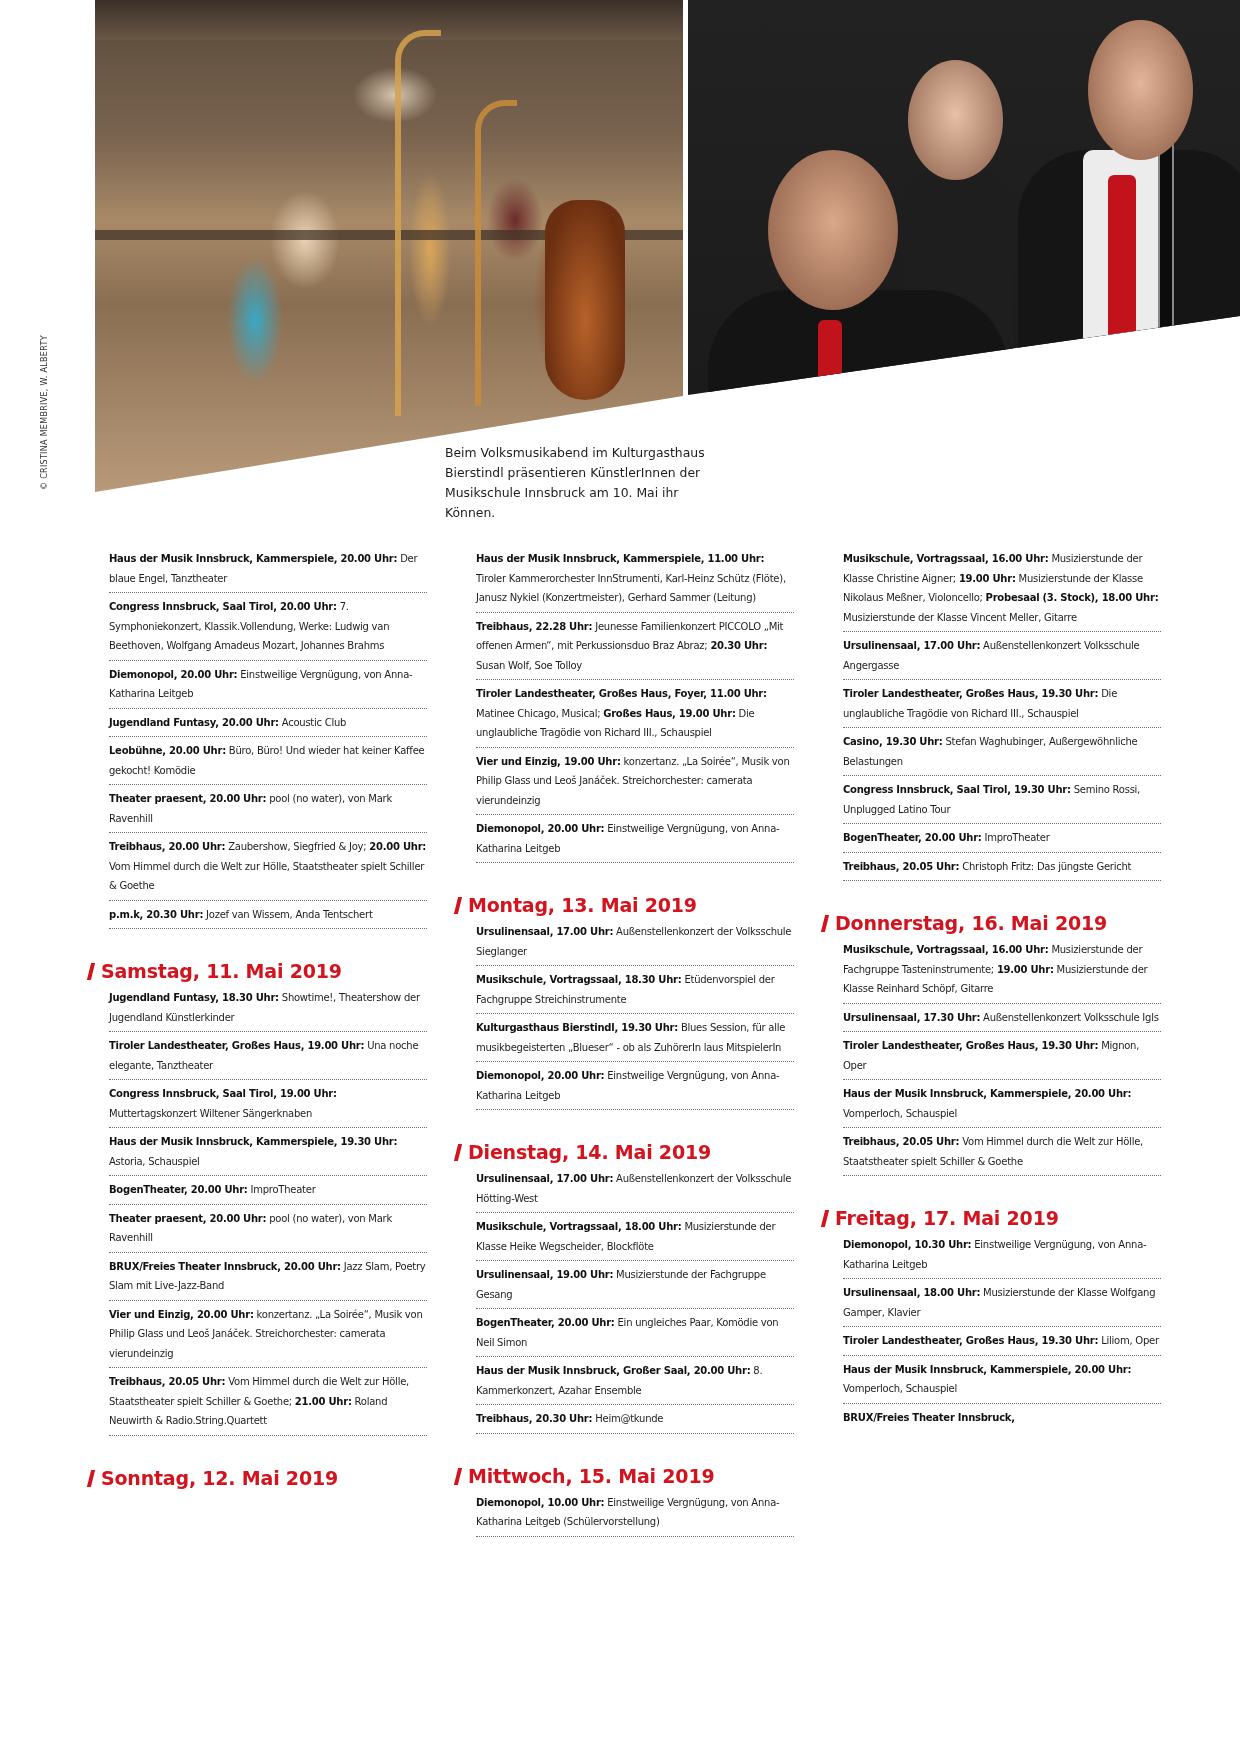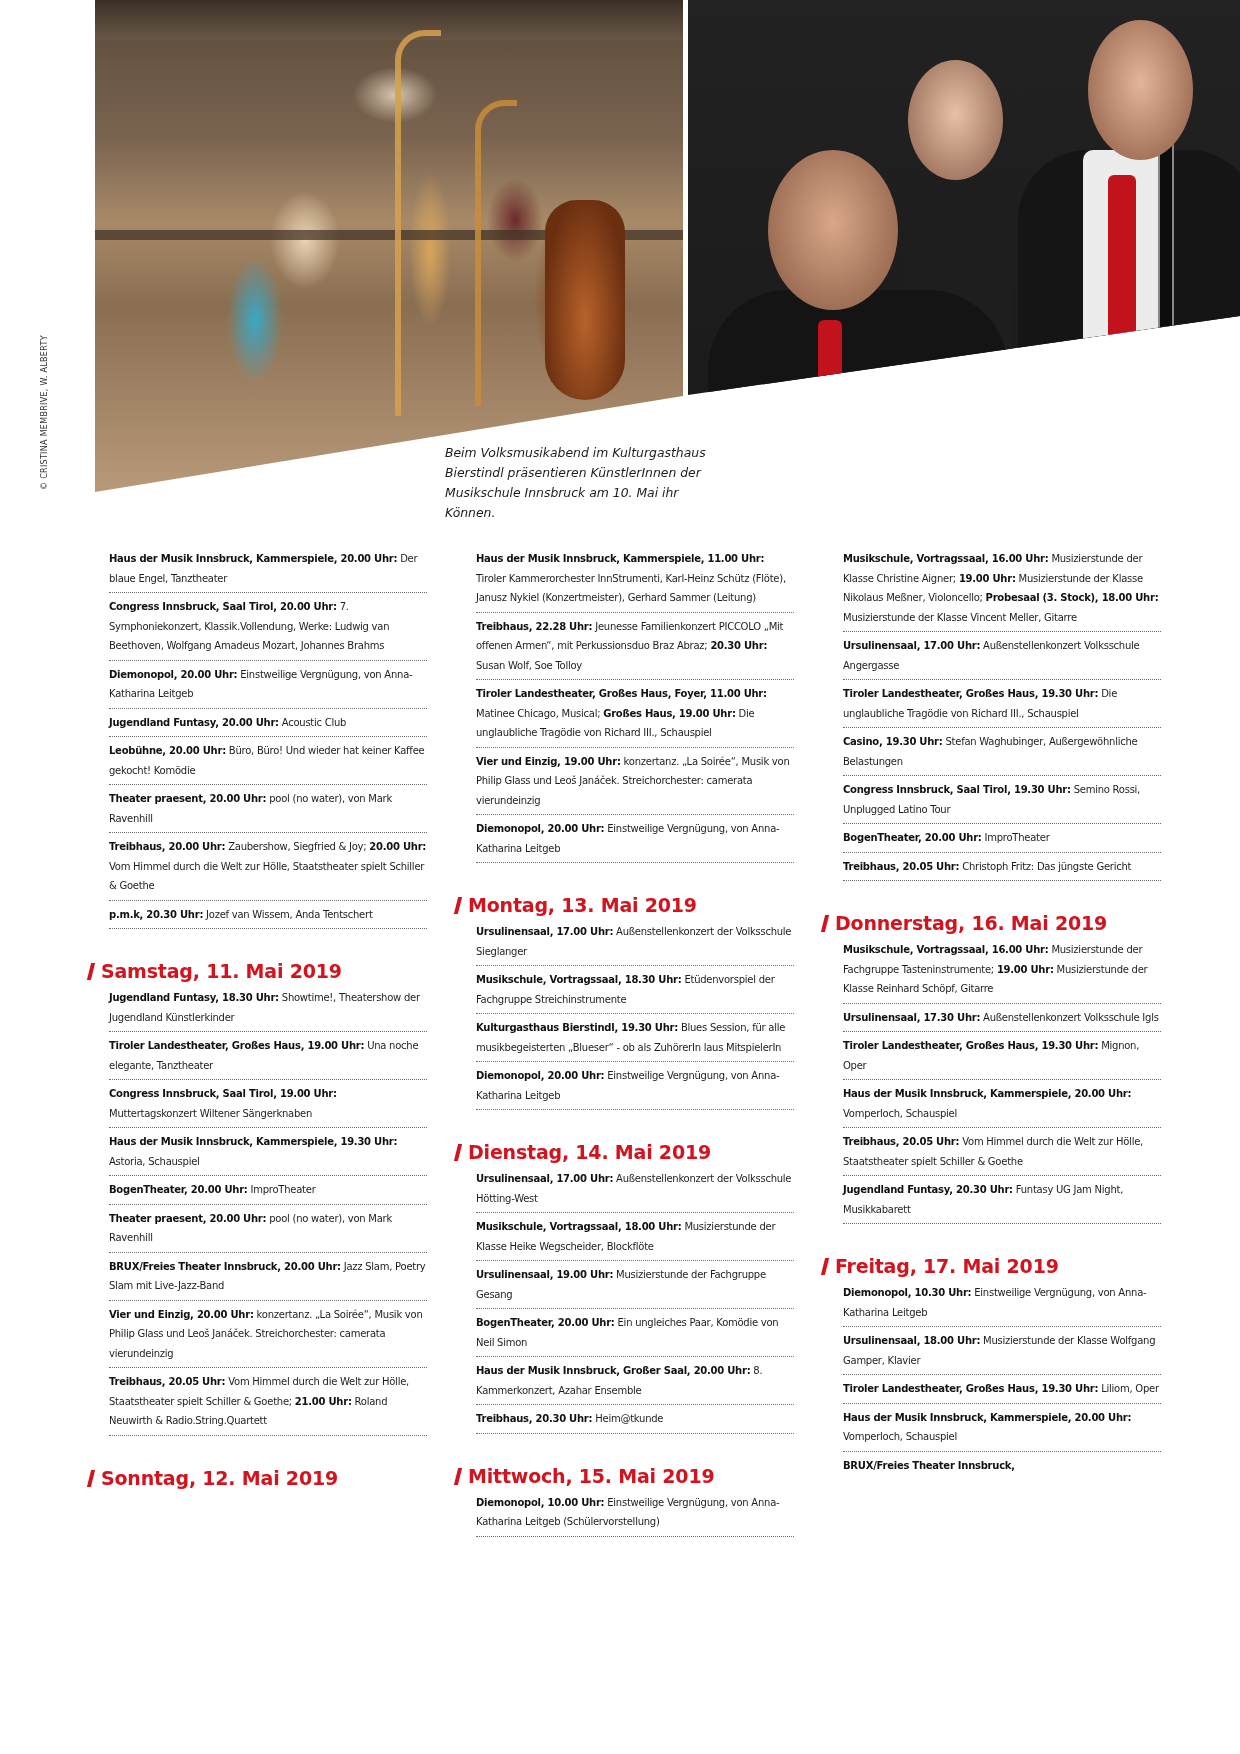--- a/index.html
+++ b/index.html
@@ -39,21 +39,21 @@
   .photo-right .shirt3 { left: 395px; top: 150px; width: 90px; height: 230px; background: #ececec; border-radius: 10px; }
   .photo-right .tie3 { left: 420px; top: 175px; width: 28px; height: 200px; background: #c2121c; border-radius: 6px; }
   .photo-right .tie1 { left: 130px; top: 320px; width: 24px; height: 80px; background: #c2121c; border-radius: 6px; }
   .photo-right .clar { left: 470px; top: 140px; width: 16px; height: 210px; background: #0c0c0c; border-radius: 6px; box-shadow: 0 0 0 2px #888 inset; }
   .photo-right .dress2 { left: 215px; top: 170px; width: 110px; height: 180px; background: #1e1e1e; border-radius: 40px 40px 0 0; }
 
   .credit { position: absolute; left: 40px; top: 490px; transform-origin: 0 0; transform: rotate(-90deg);
     font-size: 8px; letter-spacing: .3px; color: #333; white-space: nowrap; }
 
   .caption { position: absolute; left: 445px; top: 443px; width: 270px;
-    font-family: "DejaVu Sans", sans-serif; font-style: italic; font-size: 12.4px; line-height: 20px; color: #1d1d1d; }
+    font-family: "DejaVu Sans", sans-serif; font-size: 12.4px; line-height: 20px; color: #1d1d1d; }
 
   
   .col { position: absolute; top: 548px; width: 318px; }
   .col-1 { left: 109px; }
   .col-2 { left: 476px; top: 548px; }
   .col-3 { left: 843px; top: 548px; }
 
   .entry { font-size: 10px; line-height: 19.5px; padding: 1px 0 4px; margin-bottom: 3px;
     border-bottom: 1.5px dotted #6d6d6d; color: #1d1d1d; letter-spacing: -0.25px; }
   .entry b { font-weight: bold; color: #111; }
@@ -144,21 +144,20 @@
     <div class="entry"><b>Casino, 19.30 Uhr:</b><span> Stefan Waghubinger, Außergewöhnliche Belastungen</span></div>
     <div class="entry"><b>Congress Innsbruck, Saal Tirol, 19.30 Uhr:</b><span> Semino Rossi, Unplugged Latino Tour</span></div>
     <div class="entry"><b>BogenTheater, 20.00 Uhr:</b><span> ImproTheater</span></div>
     <div class="entry"><b>Treibhaus, 20.05 Uhr:</b><span> Christoph Fritz: Das jüngste Gericht</span></div>
     <div class="day"><span class="slash"></span><span>Donnerstag, 16. Mai 2019</span></div>
     <div class="entry"><b>Musikschule, Vortragssaal, 16.00 Uhr:</b><span> Musizierstunde der Fachgruppe Tasteninstru­mente; </span><b>19.00 Uhr:</b><span> Musizierstunde der Klasse Reinhard Schöpf, Gitarre</span></div>
     <div class="entry"><b>Ursulinensaal, 17.30 Uhr:</b><span> Außenstellenkon­zert Volksschule Igls</span></div>
     <div class="entry"><b>Tiroler Landestheater, Großes Haus, 19.30 Uhr:</b><span> Mignon, Oper</span></div>
     <div class="entry"><b>Haus der Musik Innsbruck, Kammerspiele, 20.00 Uhr:</b><span> Vomperloch, Schauspiel</span></div>
     <div class="entry"><b>Treibhaus, 20.05 Uhr:</b><span> Vom Himmel durch die Welt zur Hölle, Staatstheater spielt Schiller &amp; Goethe</span></div>
-    <div class="entry"><b>Jugendland Funtasy, 20.30 Uhr:</b><span> Funtasy UG Jam Night, Musikkabarett</span></div>
     <div class="day"><span class="slash"></span><span>Freitag, 17. Mai 2019</span></div>
     <div class="entry"><b>Diemonopol, 10.30 Uhr:</b><span> Einstweilige Vergnügung, von Anna-Katharina Leitgeb</span></div>
     <div class="entry"><b>Ursulinensaal, 18.00 Uhr:</b><span> Musizierstunde der Klasse Wolfgang Gamper, Klavier</span></div>
     <div class="entry"><b>Tiroler Landestheater, Großes Haus, 19.30 Uhr:</b><span> Liliom, Oper</span></div>
     <div class="entry"><b>Haus der Musik Innsbruck, Kammerspiele, 20.00 Uhr:</b><span> Vomperloch, Schauspiel</span></div>
     <div class="entry" style="border-bottom: none;"><b>BRUX/Freies Theater Innsbruck,</b><span></span></div>
   </div>
 
 <div class="footer">
   <span class="page">30</span>

